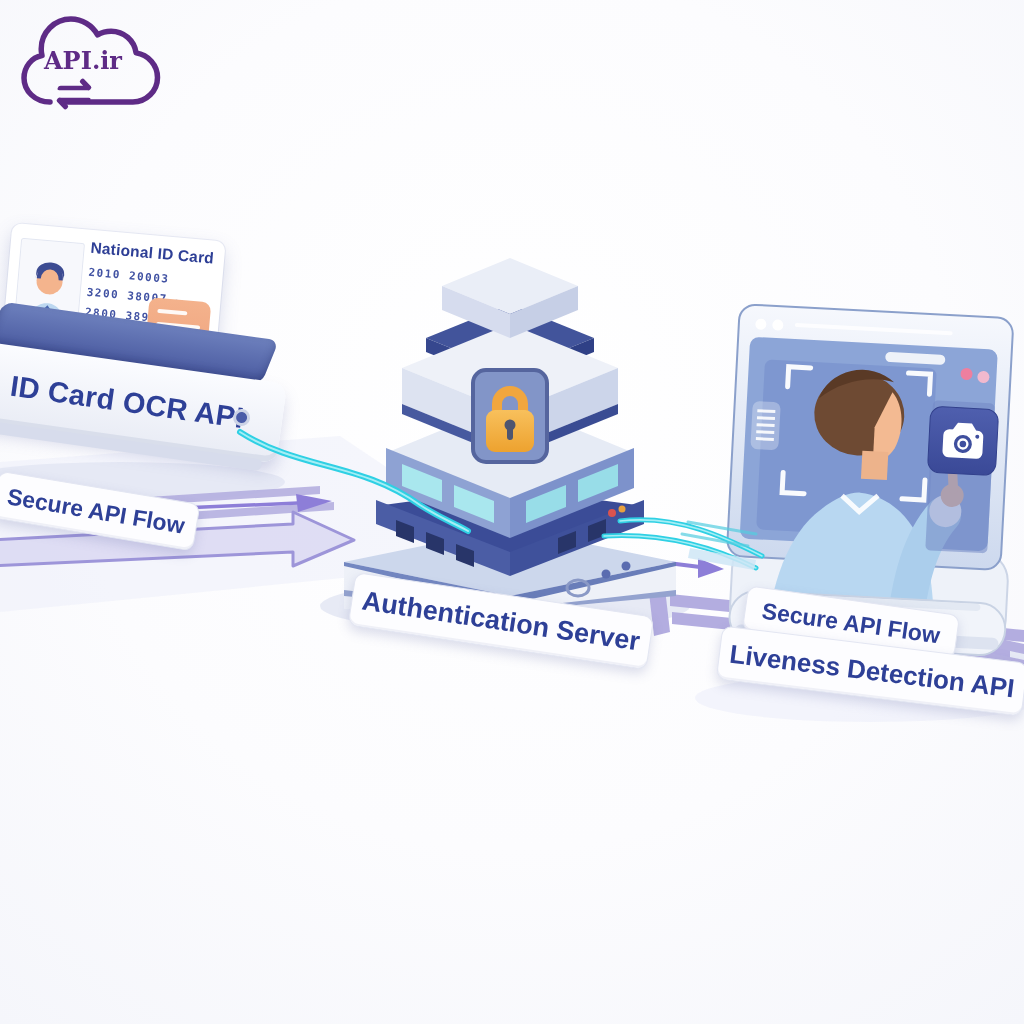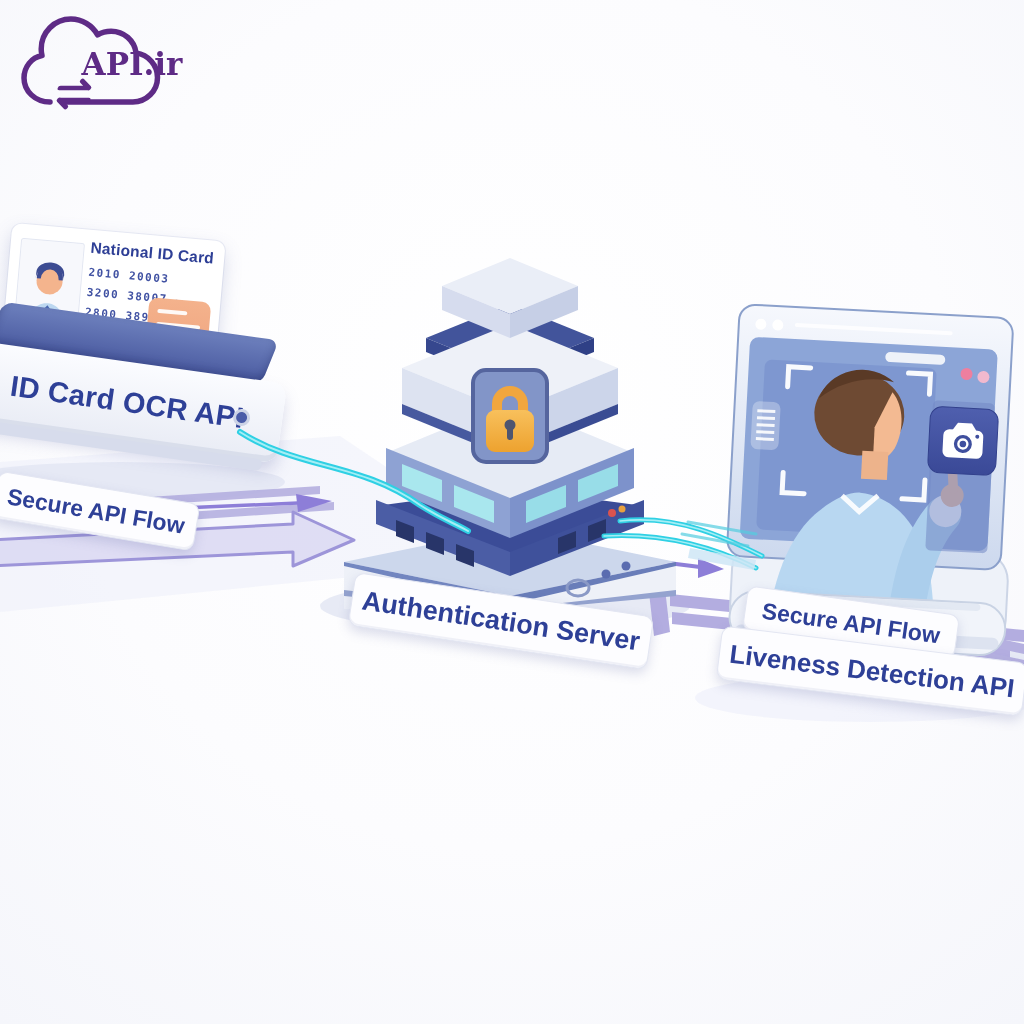--- a/index.html
+++ b/index.html
@@ -4,22 +4,22 @@
 <style>
   html,body{margin:0;padding:0;background:#fdfdff;}
   #scene{position:relative;width:1024px;height:1024px;overflow:hidden;
          background:radial-gradient(circle at 50% 40%, #ffffff 0%, #fcfcfe 55%, #f5f6fb 100%);
          font-family:"Liberation Sans", sans-serif;}
   .abs{position:absolute;}
   svg{display:block;}
 
   
   #logo{left:10px;top:8px;width:172px;height:112px;}
-  #logo-text{position:absolute;left:34px;top:38px;width:104px;text-align:center;
-             font-family:"DejaVu Serif", serif;font-weight:bold;font-size:31px;color:#5e2b86;margin-left:36px;}
+  #logo-text{position:absolute;left:34px;top:38px;width:104px;text-align:left;
+             font-family:"DejaVu Serif", serif;font-weight:bold;font-size:24px;color:#5e2b86;}
 
   
   #id-card{left:6px;top:232px;width:214px;height:140px;background:#ffffff;border-radius:10px;
            transform:rotate(5deg);box-shadow:0 8px 18px rgba(100,110,170,.25), 0 0 0 1px #eceef6;}
   #card-photo{position:absolute;left:10px;top:14px;width:62px;height:96px;background:#f7f8fc;
               border:1px solid #e3e7f2;border-radius:3px;overflow:hidden;}
   #card-title{position:absolute;left:80px;top:9px;width:132px;font-weight:bold;font-size:15.5px;
               color:#2e3f96;letter-spacing:.2px;}
   .card-row{position:absolute;left:80px;font-family:"DejaVu Sans Mono", monospace;font-weight:bold;
             font-size:11px;letter-spacing:1.5px;color:#4152a3;}

